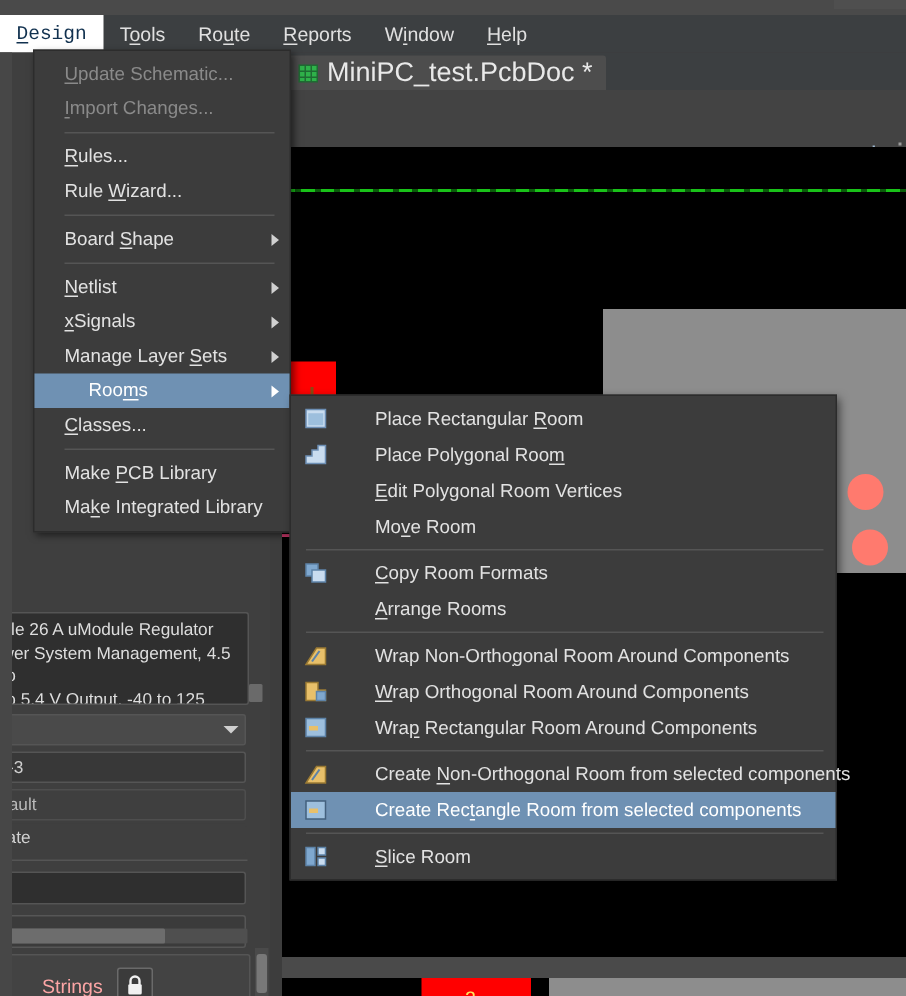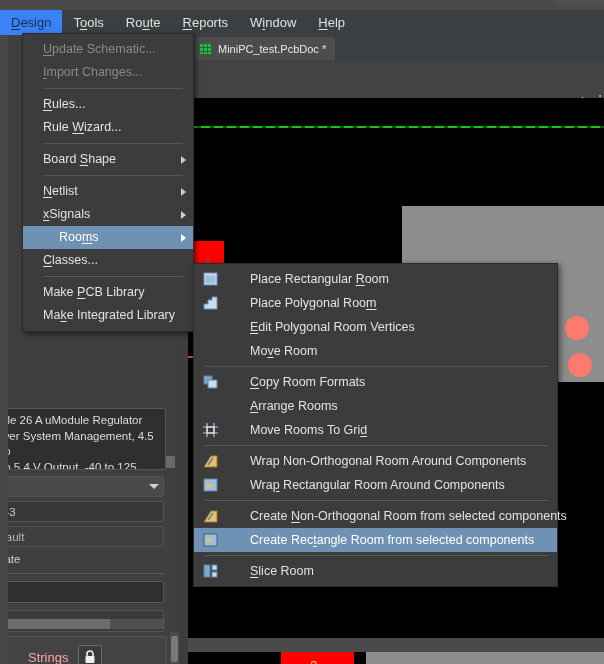--- a/index.html
+++ b/index.html
@@ -21,21 +21,21 @@
 
   
   #menubar{
     position:absolute;left:0;top:10px;width:604px;height:25px;
     background:#3c3f41;display:flex;align-items:center;
   }
   .mb-item{
     height:25px;line-height:25px;padding:0 11px;color:#e0e0e0;font-size:13px;
     white-space:nowrap;cursor:default;
   }
-  .mb-item.active{background:#3b82f6;color:#11314f;}
+  .mb-item.active{background:#ffffff;color:#11314f;font-family:Liberation Mono, monospace;}
 
   
   #left-panel{position:absolute;left:0;top:35px;width:180px;height:629px;background:#3f3f3f;}
   #lp-edgebar{position:absolute;left:0;top:35px;width:8px;height:629px;background:#474747;}
   .lp-desc{
     position:absolute;left:-6px;top:373px;width:172px;height:62px;
     background:#2f2f2f;border:1px solid #555;border-radius:2px;
     color:#ddd;font-size:11.5px;line-height:15.5px;padding:4px 6px;
     box-sizing:border-box;overflow:hidden;white-space:pre-line;
   }
@@ -77,21 +77,21 @@
 
   
   #editor{position:absolute;left:180px;top:35px;width:424px;height:629px;overflow:hidden;}
 
   #tabstrip{position:absolute;left:0;top:0;width:424px;height:25px;background:#3c3f41;}
   #doc-tab{
     position:absolute;left:10px;top:2px;height:23px;background:#4d4d4d;
     display:flex;align-items:center;gap:6px;padding:0 9px;border-radius:2px 2px 0 0;
     box-sizing:border-box;
   }
-  #doc-tab .tabtext{font-size:11px;color:#e9e9e9;white-space:nowrap;}
+  #doc-tab .tabtext{font-size:18px;color:#e9e9e9;white-space:nowrap;}
   .pcb-ico{width:13px;height:12px;position:relative;flex:0 0 auto;}
   .pcb-ico b{position:absolute;display:block;background:#2fb24a;}
 
   #toolstrip{position:absolute;left:0;top:25px;width:424px;height:38px;background:#434343;}
   #tool-filter{position:absolute;left:362px;top:33px;width:24px;height:24px;display:flex;align-items:center;justify-content:center;}
   #tool-cross{position:absolute;left:390px;top:33px;width:24px;height:24px;display:flex;align-items:center;justify-content:center;}
   #tool-dots{position:absolute;left:418px;top:32px;width:4px;height:26px;}
   #tool-dots span{display:block;width:2px;height:2px;background:#9a9a9a;margin:3px 0 0 1px;}
 
   
@@ -286,20 +286,21 @@
   <div class="mi disabled"><span class="u">U</span>pdate Schematic...</div>
   <div class="mi disabled"><span class="u">I</span>mport Changes...</div>
   <div class="msep"></div>
   <div class="mi"><span class="u">R</span>ules...</div>
   <div class="mi">Rule <span class="u">W</span>izard...</div>
   <div class="msep"></div>
   <div class="mi">Board <span class="u">S</span>hape<span class="sub-arrow"></span></div>
   <div class="msep"></div>
   <div class="mi"><span class="u">N</span>etlist<span class="sub-arrow"></span></div>
   <div class="mi"><span class="u">x</span>Signals<span class="sub-arrow"></span></div>
+  <div class="mi">Manage Layer <span class="u">S</span>ets<span class="sub-arrow"></span></div>
   <div class="mi hl">Roo<span class="u">m</span>s<span class="sub-arrow"></span></div>
   <div class="mi"><span class="u">C</span>lasses...</div>
   <div class="msep"></div>
   <div class="mi">Make <span class="u">P</span>CB Library</div>
   <div class="mi">Ma<span class="u">k</span>e Integrated Library</div>
 </div>
 
 <div id="rooms-submenu">
 
   <div class="si">
@@ -328,40 +329,40 @@
     <span class="ico">
       <svg width="15" height="14" viewBox="0 0 15 14">
           <rect x="1" y="1" width="8" height="8" fill="#7fa8cf" stroke="#5d83a8"></rect>
           <rect x="5" y="5" width="9" height="8" fill="#c9dcef" stroke="#5d83a8"></rect>
         </svg>
     </span><span class="u">C</span>opy Room Formats
   </div>
 
   <div class="si"><span class="u">A</span>rrange Rooms</div>
 
-  <div class="si">
-    <span class="ico">
-      <svg width="15" height="14" viewBox="0 0 15 14">
-          <path d="M4 0v14M11 0v14M0 4h15M0 10h15" stroke="#aac6e0" stroke-width="1.2"></path>
-          <rect x="4" y="4" width="7" height="6" fill="none" stroke="#dfeaf5" stroke-width="1.2"></rect>
-        </svg>
-    </span>Move Rooms To Gri<span class="u">d</span>
-  </div>
 
   <div class="ssep"></div>
 
   <div class="si">
     <span class="ico">
       <svg width="15" height="14" viewBox="0 0 15 14">
           <path d="M1 13L8 2h6v11z" fill="#e8c06a" stroke="#9a7a33"></path>
           <path d="M5 11l5-7" stroke="#5d83a8" stroke-width="1.4"></path>
         </svg>
     </span>Wrap Non-Ortho<span class="u">g</span>onal Room Around Components
   </div>
 
+  <div class="si">
+    <span class="ico">
+      <svg width="15" height="14" viewBox="0 0 15 14">
+          <path d="M1 1h8v5h5v7H1z" fill="#e8c06a" stroke="#9a7a33"></path>
+          <rect x="8" y="7" width="6" height="6" fill="#7fa8cf" stroke="#5d83a8"></rect>
+        </svg>
+    </span><span class="u">W</span>rap Orthogonal Room Around Components
+  </div>
 
   <div class="si">
     <span class="ico">
       <svg width="15" height="14" viewBox="0 0 15 14">
           <rect x="1" y="1" width="13" height="12" fill="#9dbfdd" stroke="#5d83a8"></rect>
           <rect x="3" y="6" width="6" height="3" fill="#e8c06a"></rect>
         </svg>
     </span>Wra<span class="u">p</span> Rectangular Room Around Components
   </div>
 

